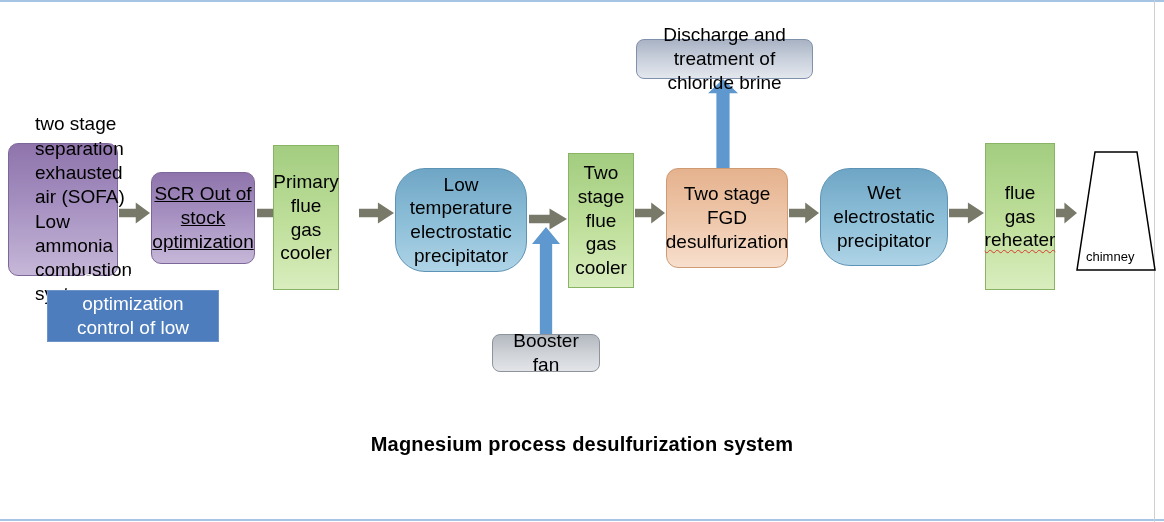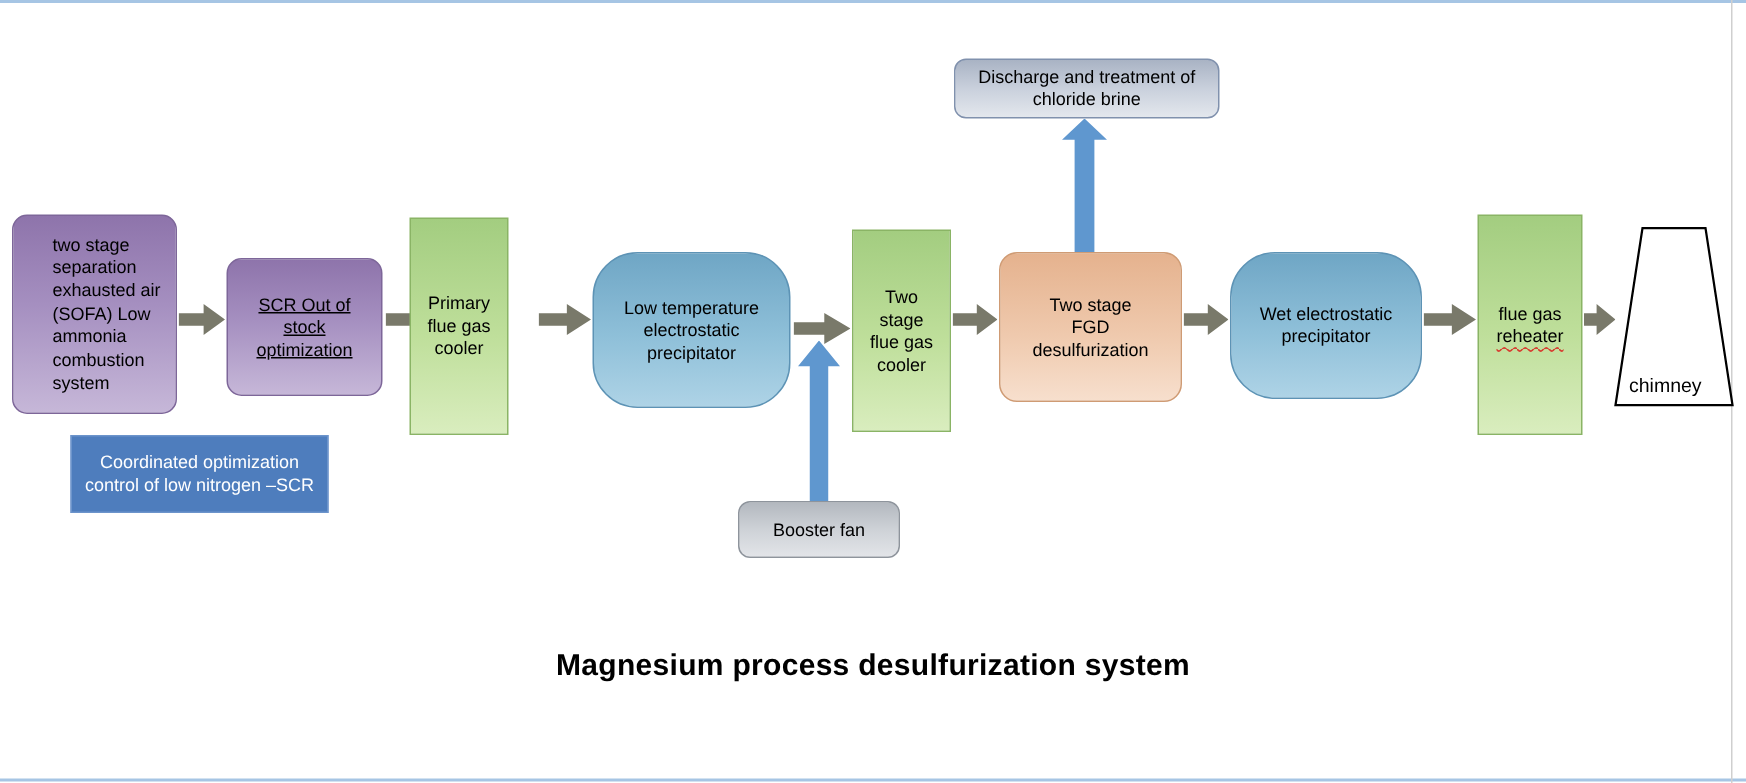--- a/index.html
+++ b/index.html
@@ -7,21 +7,21 @@
     position:relative;width:1164px;height:522px;background:#ffffff;overflow:hidden;
     font-family:"Liberation Sans",sans-serif;color:#000;
   }
   .edge-line{position:absolute;}
   #edge-top{left:0;top:0;width:1164px;height:2px;background:#a6c5e4;}
   #edge-bottom{left:0;top:519px;width:1164px;height:2px;background:#a6c5e4;}
   #edge-right{left:1154px;top:0;width:1px;height:522px;background:#cfcfcf;}
 
   .node{
     position:absolute;box-sizing:border-box;display:flex;align-items:center;justify-content:center;
-    text-align:center;font-size:12px;line-height:1.25;
+    text-align:center;font-size:19px;line-height:1.25;
   }
   .n-purple{background:linear-gradient(180deg,#8e74ab 0%,#a58fc0 45%,#c6b7d8 100%);
     border:1px solid #7d6699;border-radius:10px;}
   .n-green{background:linear-gradient(180deg,#a3cd80 0%,#bfdf9b 55%,#d9edbe 100%);
     border:1px solid #8ab465;}
   .n-blue{background:linear-gradient(180deg,#6fa6c5 0%,#8fc0d9 55%,#aed3e6 100%);
     border:1px solid #5d93b5;border-radius:30px;}
   .n-peach{background:linear-gradient(180deg,#e5b28e 0%,#efc9ad 55%,#f7dfcd 100%);
     border:1px solid #cf9b74;border-radius:12px;}
   .n-grayblue{background:linear-gradient(180deg,#a9b3c4 0%,#c9d0dc 50%,#e3e7ed 100%);

